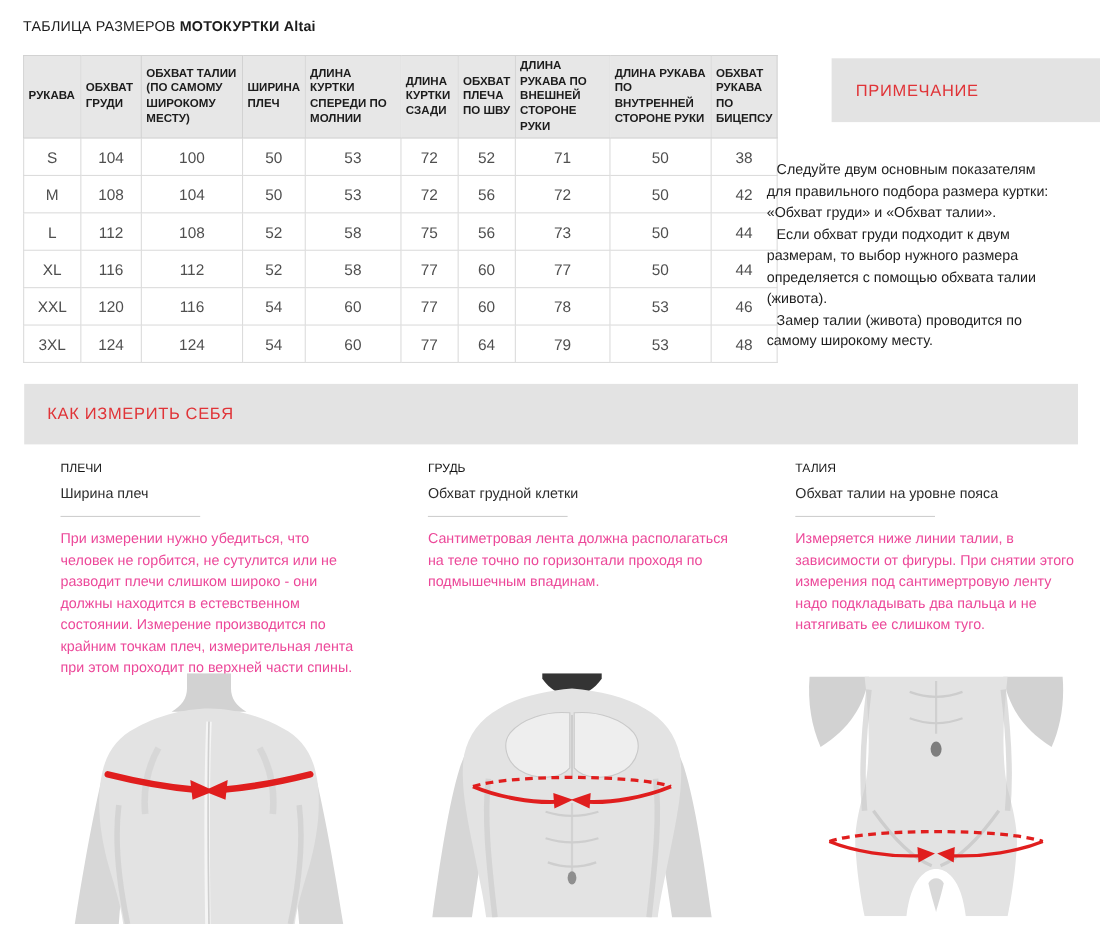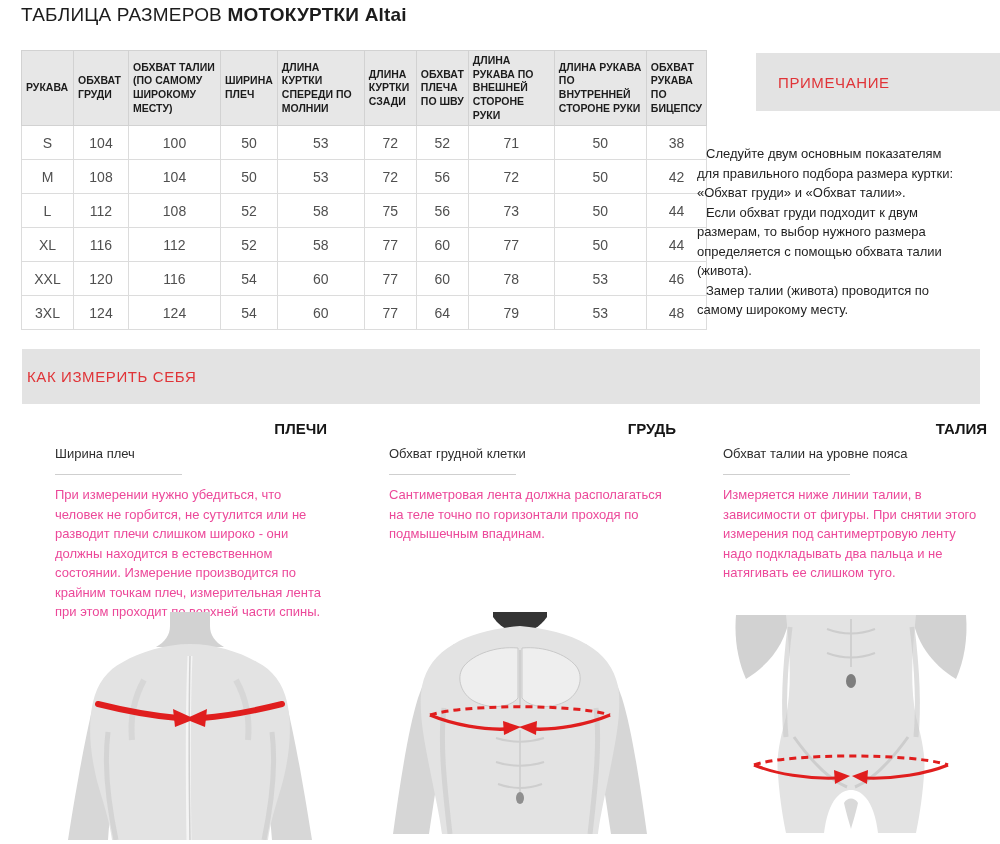--- a/index.html
+++ b/index.html
@@ -5,21 +5,21 @@
   html,body{margin:0;padding:0;}
   body{
     width:1000px;height:844px;position:relative;overflow:hidden;
     background:#ffffff;color:#1c1c1c;
     font-family:"Liberation Sans", sans-serif;
     -webkit-font-smoothing:antialiased;
   }
   .abs{position:absolute;}
 
   
-  .page-title{left:21px;top:4px;font-size:19px;letter-spacing:.2px;white-space:nowrap;}
+  .page-title{left:21px;top:16px;font-size:13px;letter-spacing:.2px;white-space:nowrap;}
   .page-title .bold{font-weight:bold;}
 
   
   #size-table{border-collapse:collapse;table-layout:fixed;left:21px;top:50px;}
   #size-table th{
     background:var(--header-gray,#e7e7e7);
     border:1px solid #d2d2d2;
     font-size:10.5px;font-weight:bold;line-height:1.3;
     text-align:left;vertical-align:middle;
     padding:3px 4px;color:#1c1c1c;height:54px;
@@ -44,25 +44,25 @@
   }
   .note-text{left:697px;top:144px;width:266px;}
   .note-text p{margin:0;text-indent:9px;font-size:13px;line-height:19.5px;color:#1f1f1f;}
 
   
   .measure-banner{
     left:22px;top:349px;width:958px;height:55px;
     background:var(--panel-gray,#e3e3e3);
     display:flex;align-items:center;
   }
-  .measure-banner .red-heading{margin-left:5px;}
+  .measure-banner .red-heading{margin-left:21px;}
 
   
   .measure-col{top:420px;}
-  .measure-col .m-title{font-size:15px;font-weight:bold;color:#161616;text-align:right;}
+  .measure-col .m-title{font-size:11px;font-weight:normal;color:#161616;}
   .measure-col .m-sub{font-size:13px;color:#2e2e2e;margin-top:9px;}
   .m-divider{width:127px;border-top:1px solid #cfcfcf;height:0;margin:13px 0 10px 0;}
   .measure-col .m-text{font-size:13px;line-height:19.5px;color:#ec4899;margin:0;}
   #col-shoulders{left:55px;width:272px;}
   #col-chest{left:389px;width:287px;}
   #col-waist{left:723px;width:264px;}
 
   
   .figure{pointer-events:none;}
   #fig-shoulders{left:62px;top:612px;}

